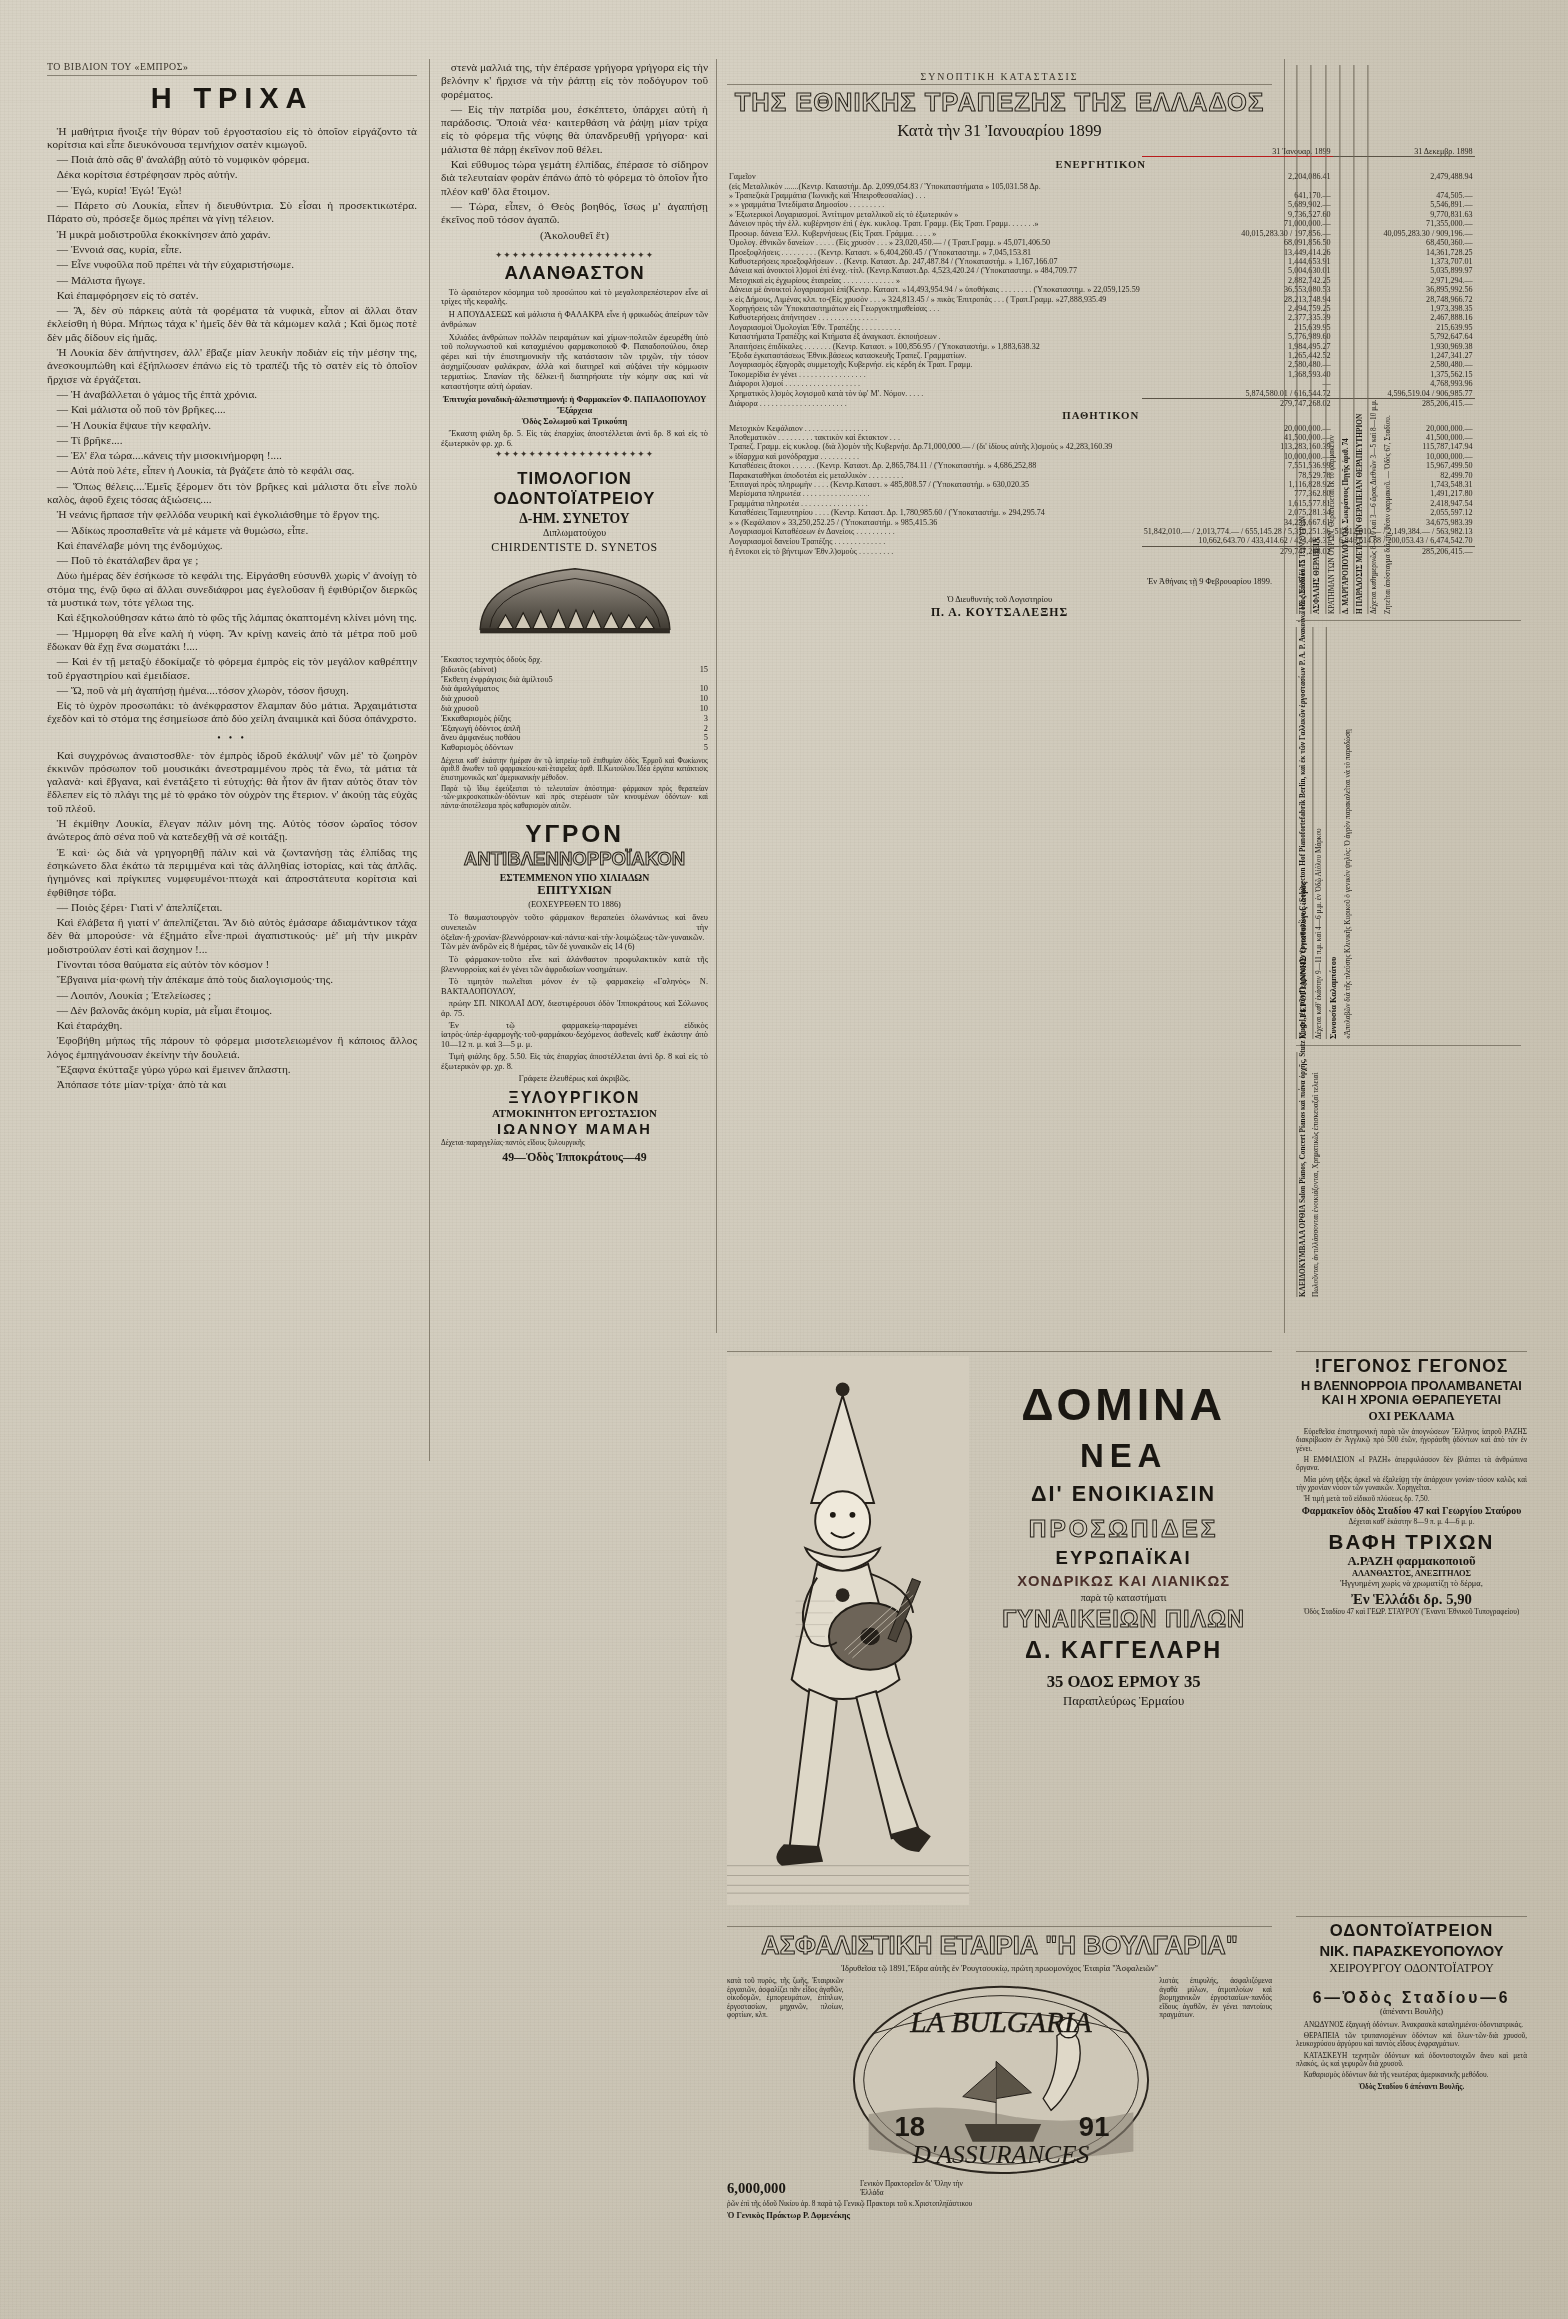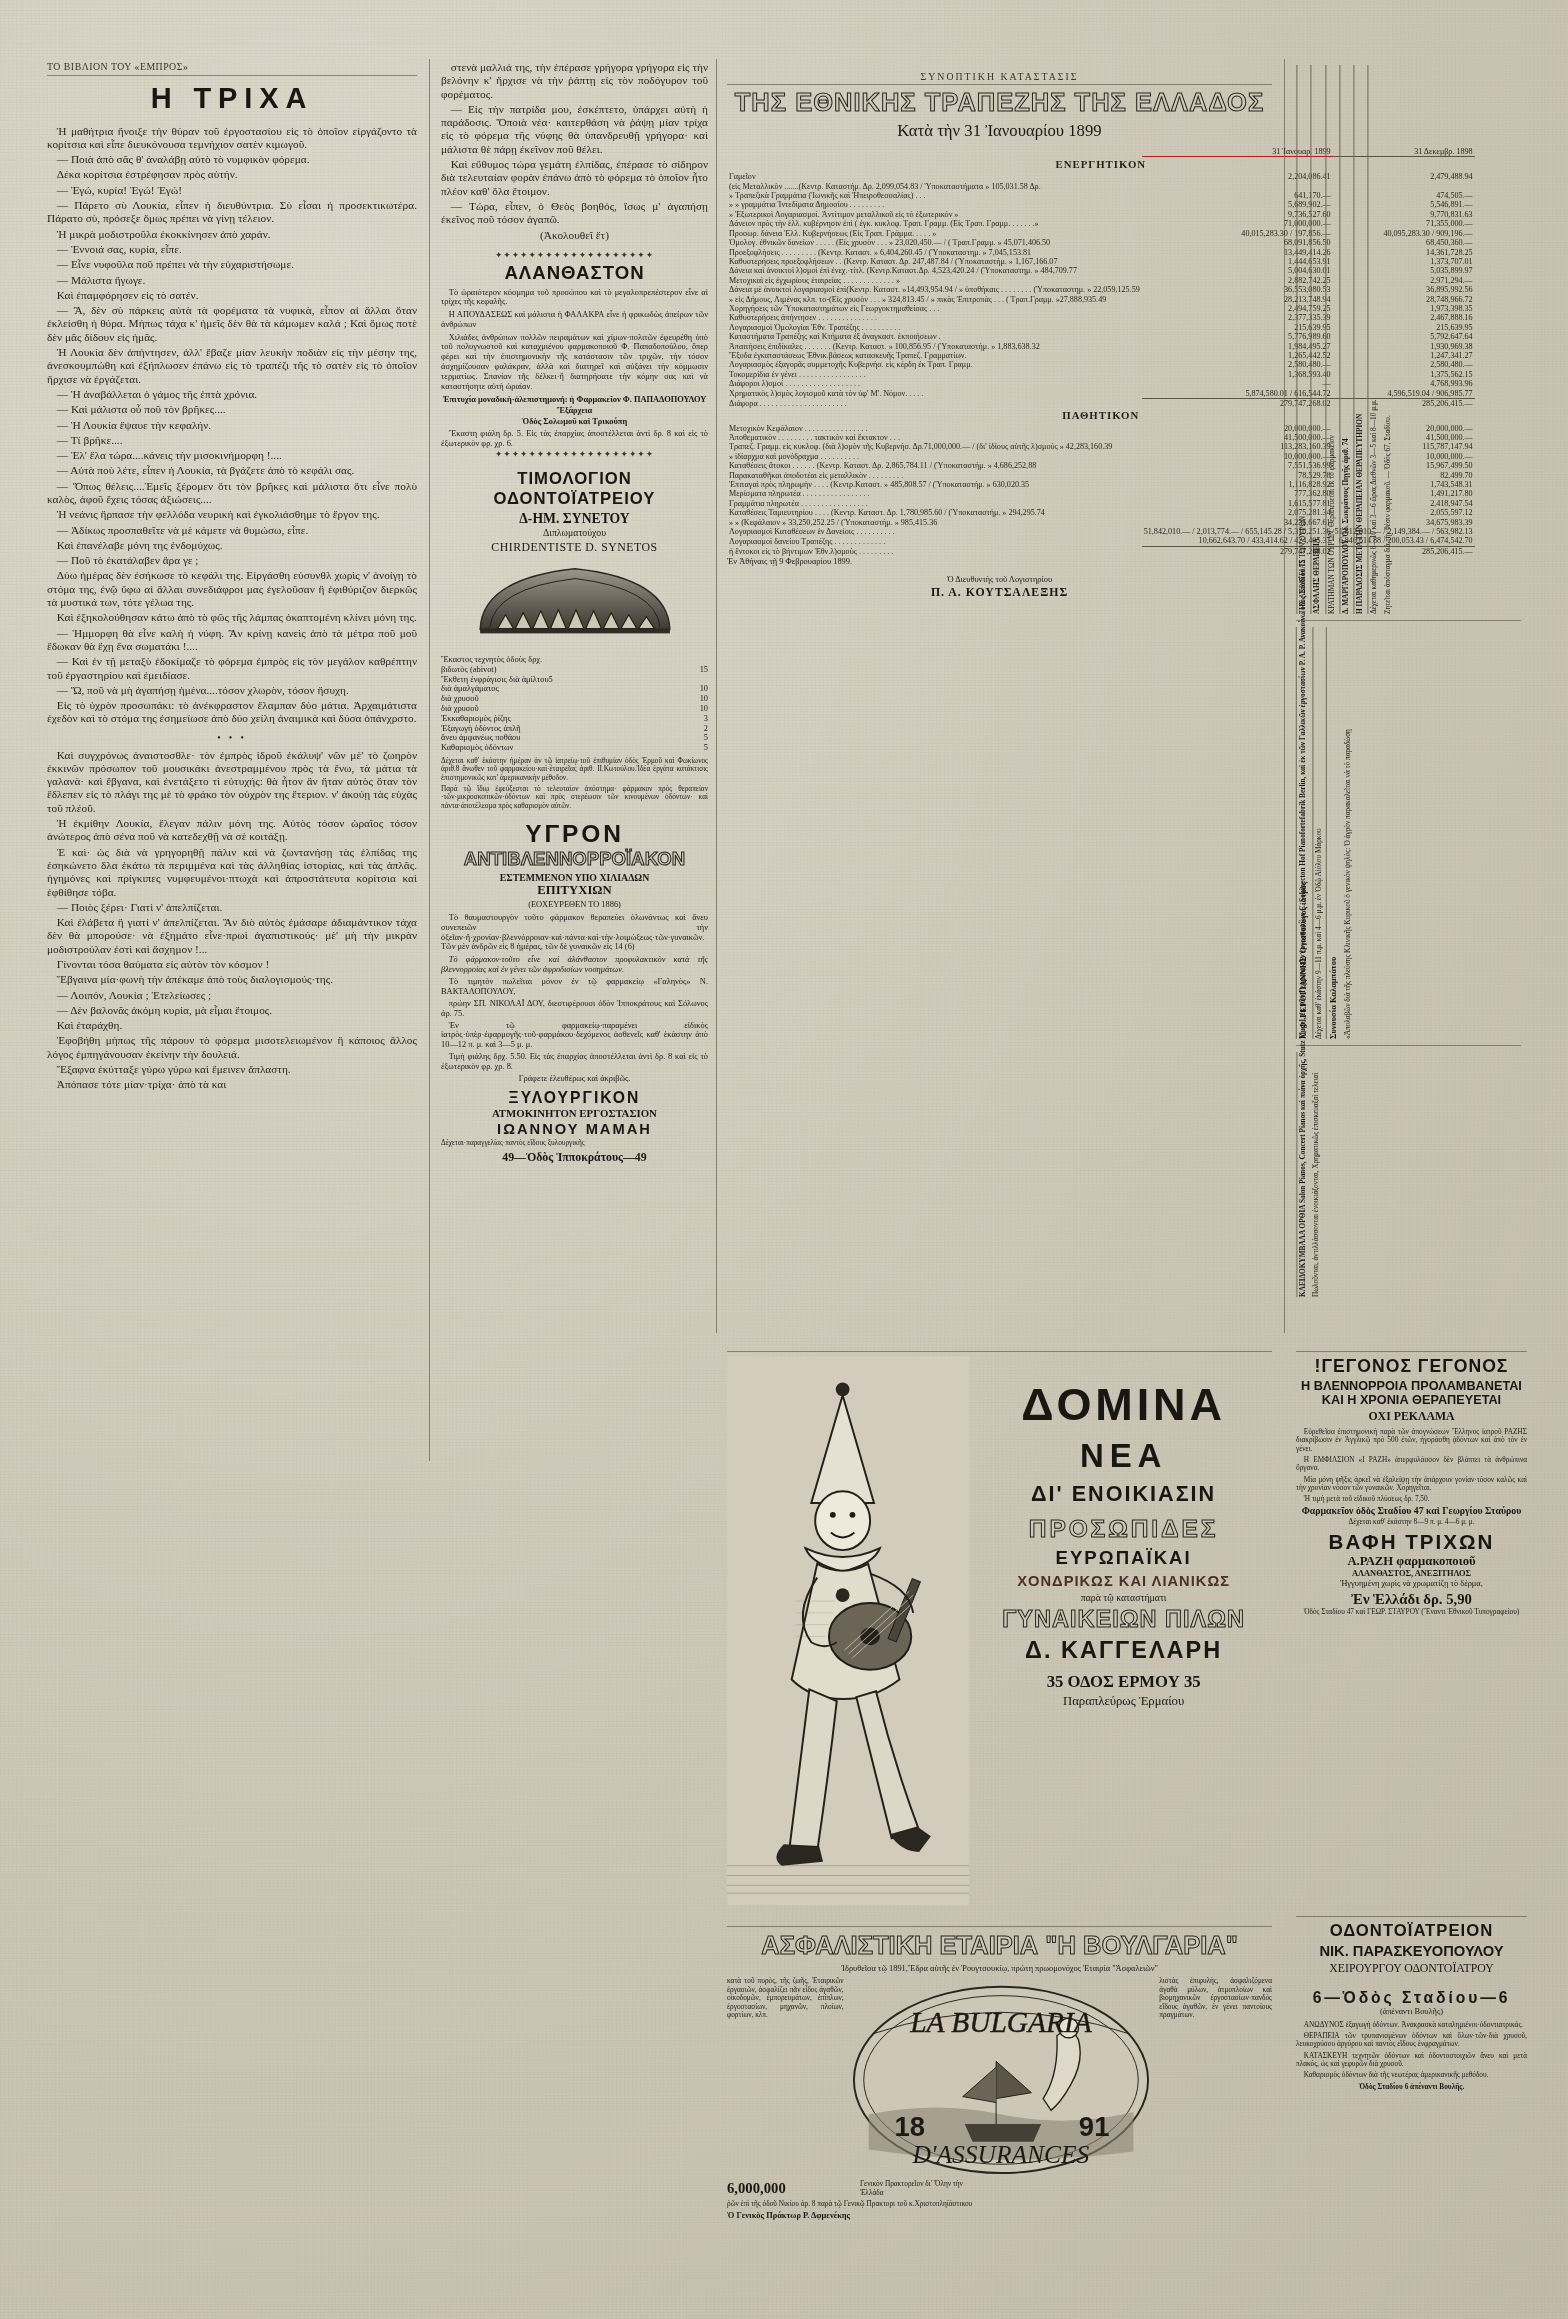--- a/index.html
+++ b/index.html
@@ -223,21 +223,21 @@
     </div>
 
     <div style="margin-top:9.8px;">
       <div class="ttl center" style="font-size:24.5px;letter-spacing:2.9px;">ΥΓΡΟΝ</div>
       <div class="ttl center outline-txt" style="font-size:18.6px;letter-spacing:0px;">ΑΝΤΙΒΛΕΝΝΟΡΡΟΪΑΚΟΝ</div>
       <div class="center sm bold" style="margin-top:2px;">ΕΣΤΕΜΜΕΝΟΝ   ΥΠΟ  ΧΙΛΙΑΔΩΝ</div>
       <div class="center bold" style="font-size:12.7px;">ΕΠΙΤΥΧΙΩΝ</div>
       <div class="center xs" style="margin:2px 0 2.9px 0;">(ΕΟΧΕΥΡΕΘΕΝ ΤΟ 1886)</div>
       <div class="xs" style="text-align:justify;">
         <p style="margin:0 0 2.9px 0;text-indent:7.8px;">Τὸ θαυμαστουργὸν τοῦτο φάρμακον θεραπεύει ὁλωνάντως καὶ ἄνευ συνεπειῶν τὴν ὀξεῖαν·ἤ·χρονίαν·βλεννόρροιαν·καὶ·πάντα·καὶ·τὴν·λοιμώξεως·τῶν·γυναικῶν. Τῶν μὲν ἀνδρῶν εἰς 8 ἡμέρας, τῶν δὲ γυναικῶν εἰς 14 (6)</p>
-        <p style="margin:0 0 2.9px 0;text-indent:7.8px;font-style:italic;">Τὸ φάρμακον·τοῦτο εἶνε καὶ ἀλάνθαστον προφυλακτικὸν κατὰ τῆς βλεννορροίας καὶ ἐν γένει τῶν ἀφροδισίων νοσημάτων.</p>
+        <p style="margin:0 0 2.9px 0;text-indent:7.8px;">Τὸ φάρμακον·τοῦτο εἶνε καὶ ἀλάνθαστον προφυλακτικὸν κατὰ τῆς βλεννορροίας καὶ ἐν γένει τῶν ἀφροδισίων νοσημάτων.</p>
         <p style="margin:0 0 2px 0;text-indent:7.8px;">Τὸ τιμητὸν πωλεῖται μόνον ἐν τῷ φαρμακείῳ «Γαληνὸς» Ν. ΒΑΚΤΑΛΟΠΟΥΛΟΥ,</p>
         <p style="margin:0 0 2px 0;text-indent:7.8px;">πρώην ΣΠ. ΝΙΚΟΛΑΪ ΔΟΥ, διεστιφέρουσι ὁδὸν Ἱπποκράτους καὶ Σόλωνος ἀρ. 75.</p>
         <p style="margin:0 0 2px 0;text-indent:7.8px;">Ἐν τῷ φαρμακείῳ·παραμένει εἰδικὸς ἰατρὸς·ὑπὲρ·ἐφαρμογῆς·τοῦ·φαρμάκου·δεχόμενος ἀσθενεῖς καθ' ἑκάστην ἀπὸ 10—12 π. μ. καὶ 3—5 μ. μ.</p>
         <p style="margin:0 0 2px 0;text-indent:7.8px;">Τιμὴ φιάλης δρχ. 5.50. Εἰς τὰς ἐπαρχίας ἀποστέλλεται ἀντὶ δρ. 8 καὶ εἰς τὸ ἐξωτερικὸν φρ. χρ. 8.</p>
         <p class="center" style="margin:2px 0;text-indent:0;">Γράφετε ἐλευθέρως καὶ ἀκριβῶς.</p>
       </div>
       <div class="ttl center" style="font-size:15.7px;margin-top:5.9px;letter-spacing:2px;">ΞΥΛΟΥΡΓΙΚΟΝ</div>
       <div class="center bold" style="font-size:10.8px;">ΑΤΜΟΚΙΝΗΤΟΝ  ΕΡΓΟΣΤΑΣΙΟΝ</div>
       <div class="ttl center" style="font-size:14.7px;margin-top:2px;">ΙΩΑΝΝΟΥ ΜΑΜΑΗ</div>
       <div class="xxs" style="margin-top:2px;">Δέχεται·παραγγελίας·παντὸς εἴδους ξυλουργικῆς</div>
@@ -455,21 +455,21 @@
             <td class="num">6,846,614.88 / 200,053.43 / 6,474,542.70</td>
           </tr>
       <tr>
             <td>ἡ ἔντοκοι εἰς τὸ βήντιμων Ἐθν.λ)σμοὺς . . . . . . . . .</td>
             <td class="num" style="border-top:1px solid #5a5346;">279,747,268.02</td>
             <td class="num" style="border-top:1px solid #5a5346;">285,206,415.—</td>
           </tr>
     </tbody>
       </table>
 
-    <div class="xs" style="margin-top:1px;">Ἐν Ἀθήναις τῇ 9 Φεβρουαρίου 1899.</div>
+    <div class="xs" style="margin-top:21px;text-align:right;">Ἐν Ἀθήναις τῇ 9 Φεβρουαρίου 1899.</div>
     <div class="xs center" style="margin-top:7.8px;">Ὁ Διευθυντὴς τοῦ Λογιστηρίου</div>
     <div class="center bold" style="font-size:11.8px;letter-spacing:1px;">Π. Α. ΚΟΥΤΣΑΛΕΞΗΣ</div>
   </div>
 
   <div class="col" style="left:727px;top:1351px;width:545px;height:578px;">
     <div class="rule-h" style="position:relative;width:545px;margin-bottom:3.9px;"></div>
     <div style="display:flex;">
 
       <div class="clown-wrap" style="width:245px;height:549px;">
         <svg viewBox="0 0 250 560" width="245" height="549">

